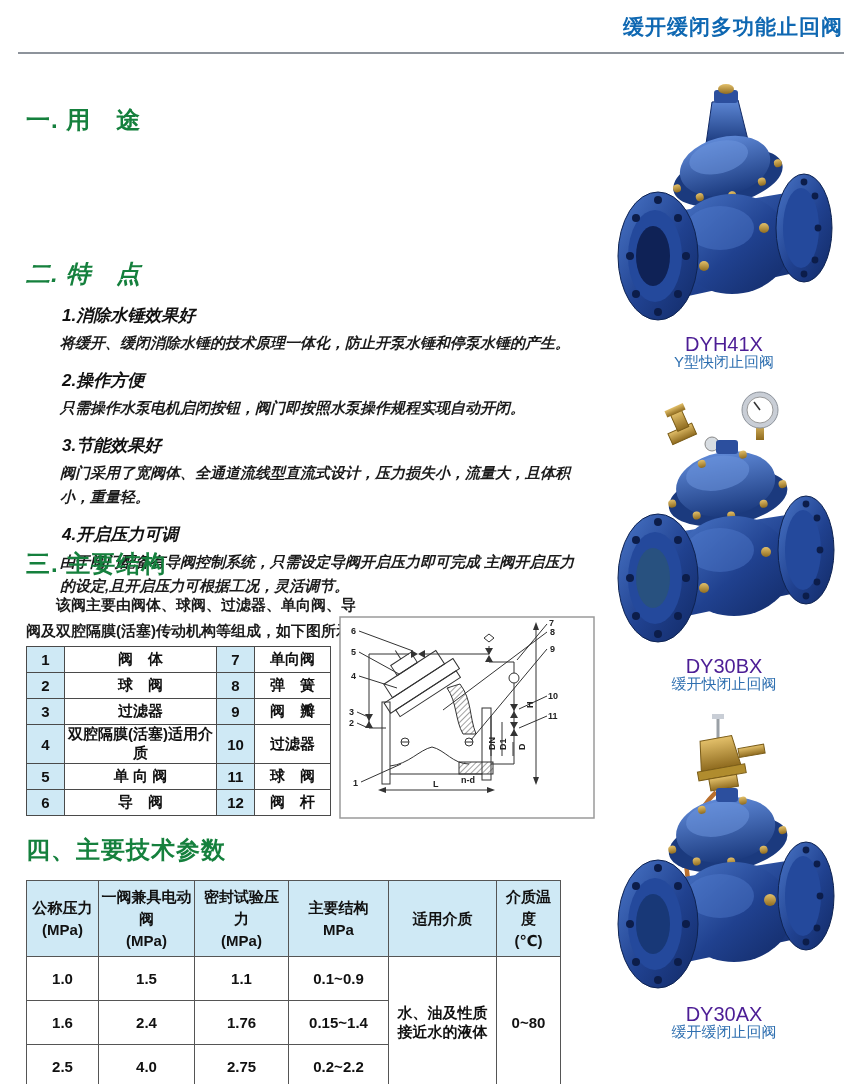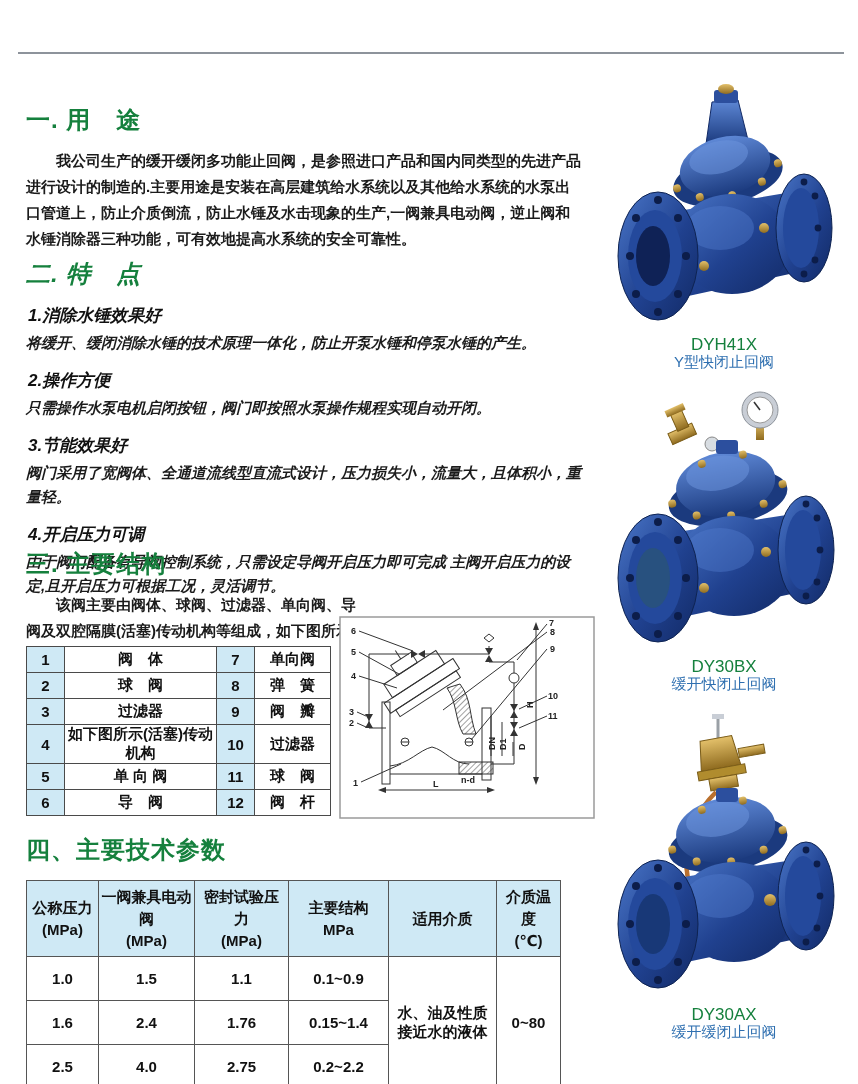--- a/index.html
+++ b/index.html
@@ -18,21 +18,21 @@
 
   section { position:absolute; left:26px; width:556px; }
   .sec-usage { top:104px; }
   .sec-features { top:258px;font-style:italic; }
   .sec-structure { top:548px; height:280px; }
   .sec-params { top:834px; }
 
   .body-text { font-size:15px; font-weight:bold; color:#1b1b1b; line-height:26px;
                margin:12px 0 0 0; text-indent:2em; }
 
-  .feature { margin-top:10px; }
+  .feature { margin-top:10px;margin-left:34px; }
   .feature-title { font-size:17px; font-weight:bold; color:#111; margin:14px 0 4px 2px; }
   .feature-desc { font-size:15px; font-weight:bold; color:#1b1b1b; line-height:24px; margin:0; }
 
   
   .parts-table { position:absolute; left:0; top:98px; border-collapse:collapse; }
   .parts-table td { border:1px solid #4a4a4a; height:26px; text-align:center;
                     font-size:15px; font-weight:bold; color:#111; padding:0 3px; }
   .parts-table td.num { background:#cfe9f5; width:38px; }
   .parts-table td.nm1 { width:152px; }
   .parts-table td.nm2 { width:76px; }
@@ -47,37 +47,37 @@
   .params-table th { background:#cfe9f5; height:76px; font-weight:bold; line-height:22px; }
   .params-table td { height:44px; }
   .c0{width:72px}.c1{width:96px}.c2{width:94px}.c3{width:100px}.c4{width:108px}.c5{width:64px}
 
   
   .product { position:absolute; left:598px; width:252px; text-align:center; }
   .prod-1 { top:78px; }
   .prod-2 { top:382px; }
   .prod-3 { top:712px; }
   .prod-caption { margin-top:2px; line-height:17px; }
-  .prod-model { font-size:17px; color:#15803d; }
+  .prod-model { font-size:20px; color:#4c1d95; }
   .prod-name  { font-size:15px; color:#2e6fb0; }
 
   .diag-num { font-size:9px; fill:#222; font-weight:bold; }
   .diag-dim { font-size:9px; fill:#222; font-weight:bold; }
   .dline { stroke:#333; stroke-width:1; fill:none; }
 </style>
 </head>
 <body>
 
 <div class="page">
 
+  <div class="header-title">缓开缓闭多功能止回阀</div>
   <div class="header-rule"></div>
 
   <section class="sec-usage">
     <h2 class="sec-h">一. 用　途</h2>
-    <p class="body-text">我公司生产的缓开缓闭多功能止回阀，是参照进口产品和国内同类型的先进产品进行设计的制造的.主要用途是安装在高层建筑给水系统以及其他给水系统的水泵出口管道上，防止介质倒流，防止水锤及水击现象的生产,一阀兼具电动阀，逆止阀和水锤消除器三种功能，可有效地提高水系统的安全可靠性。</p>
   </section>
 
   <section class="sec-features">
     <h2 class="sec-h">二. 特　点</h2>
     <div class="feature">
       <div class="feature-title">1.消除水锤效果好</div>
       <p class="feature-desc">将缓开、缓闭消除水锤的技术原理一体化，防止开泵水锤和停泵水锤的产生。</p>
     </div>
     <div class="feature">
       <div class="feature-title">2.操作方便</div>
@@ -112,21 +112,21 @@
           <td class="nm2">弹　簧</td>
         </tr>
         <tr>
           <td class="num">3</td>
           <td class="nm1">过滤器</td>
           <td class="num">9</td>
           <td class="nm2">阀　瓣</td>
         </tr>
         <tr>
           <td class="num">4</td>
-          <td class="nm1">如下图所示(活塞)传动机构</td>
+          <td class="nm1">双腔隔膜(活塞)适用介质</td>
           <td class="num">10</td>
           <td class="nm2">过滤器</td>
         </tr>
         <tr>
           <td class="num">5</td>
           <td class="nm1">单 向 阀</td>
           <td class="num">11</td>
           <td class="nm2">球　阀</td>
         </tr>
         <tr>

